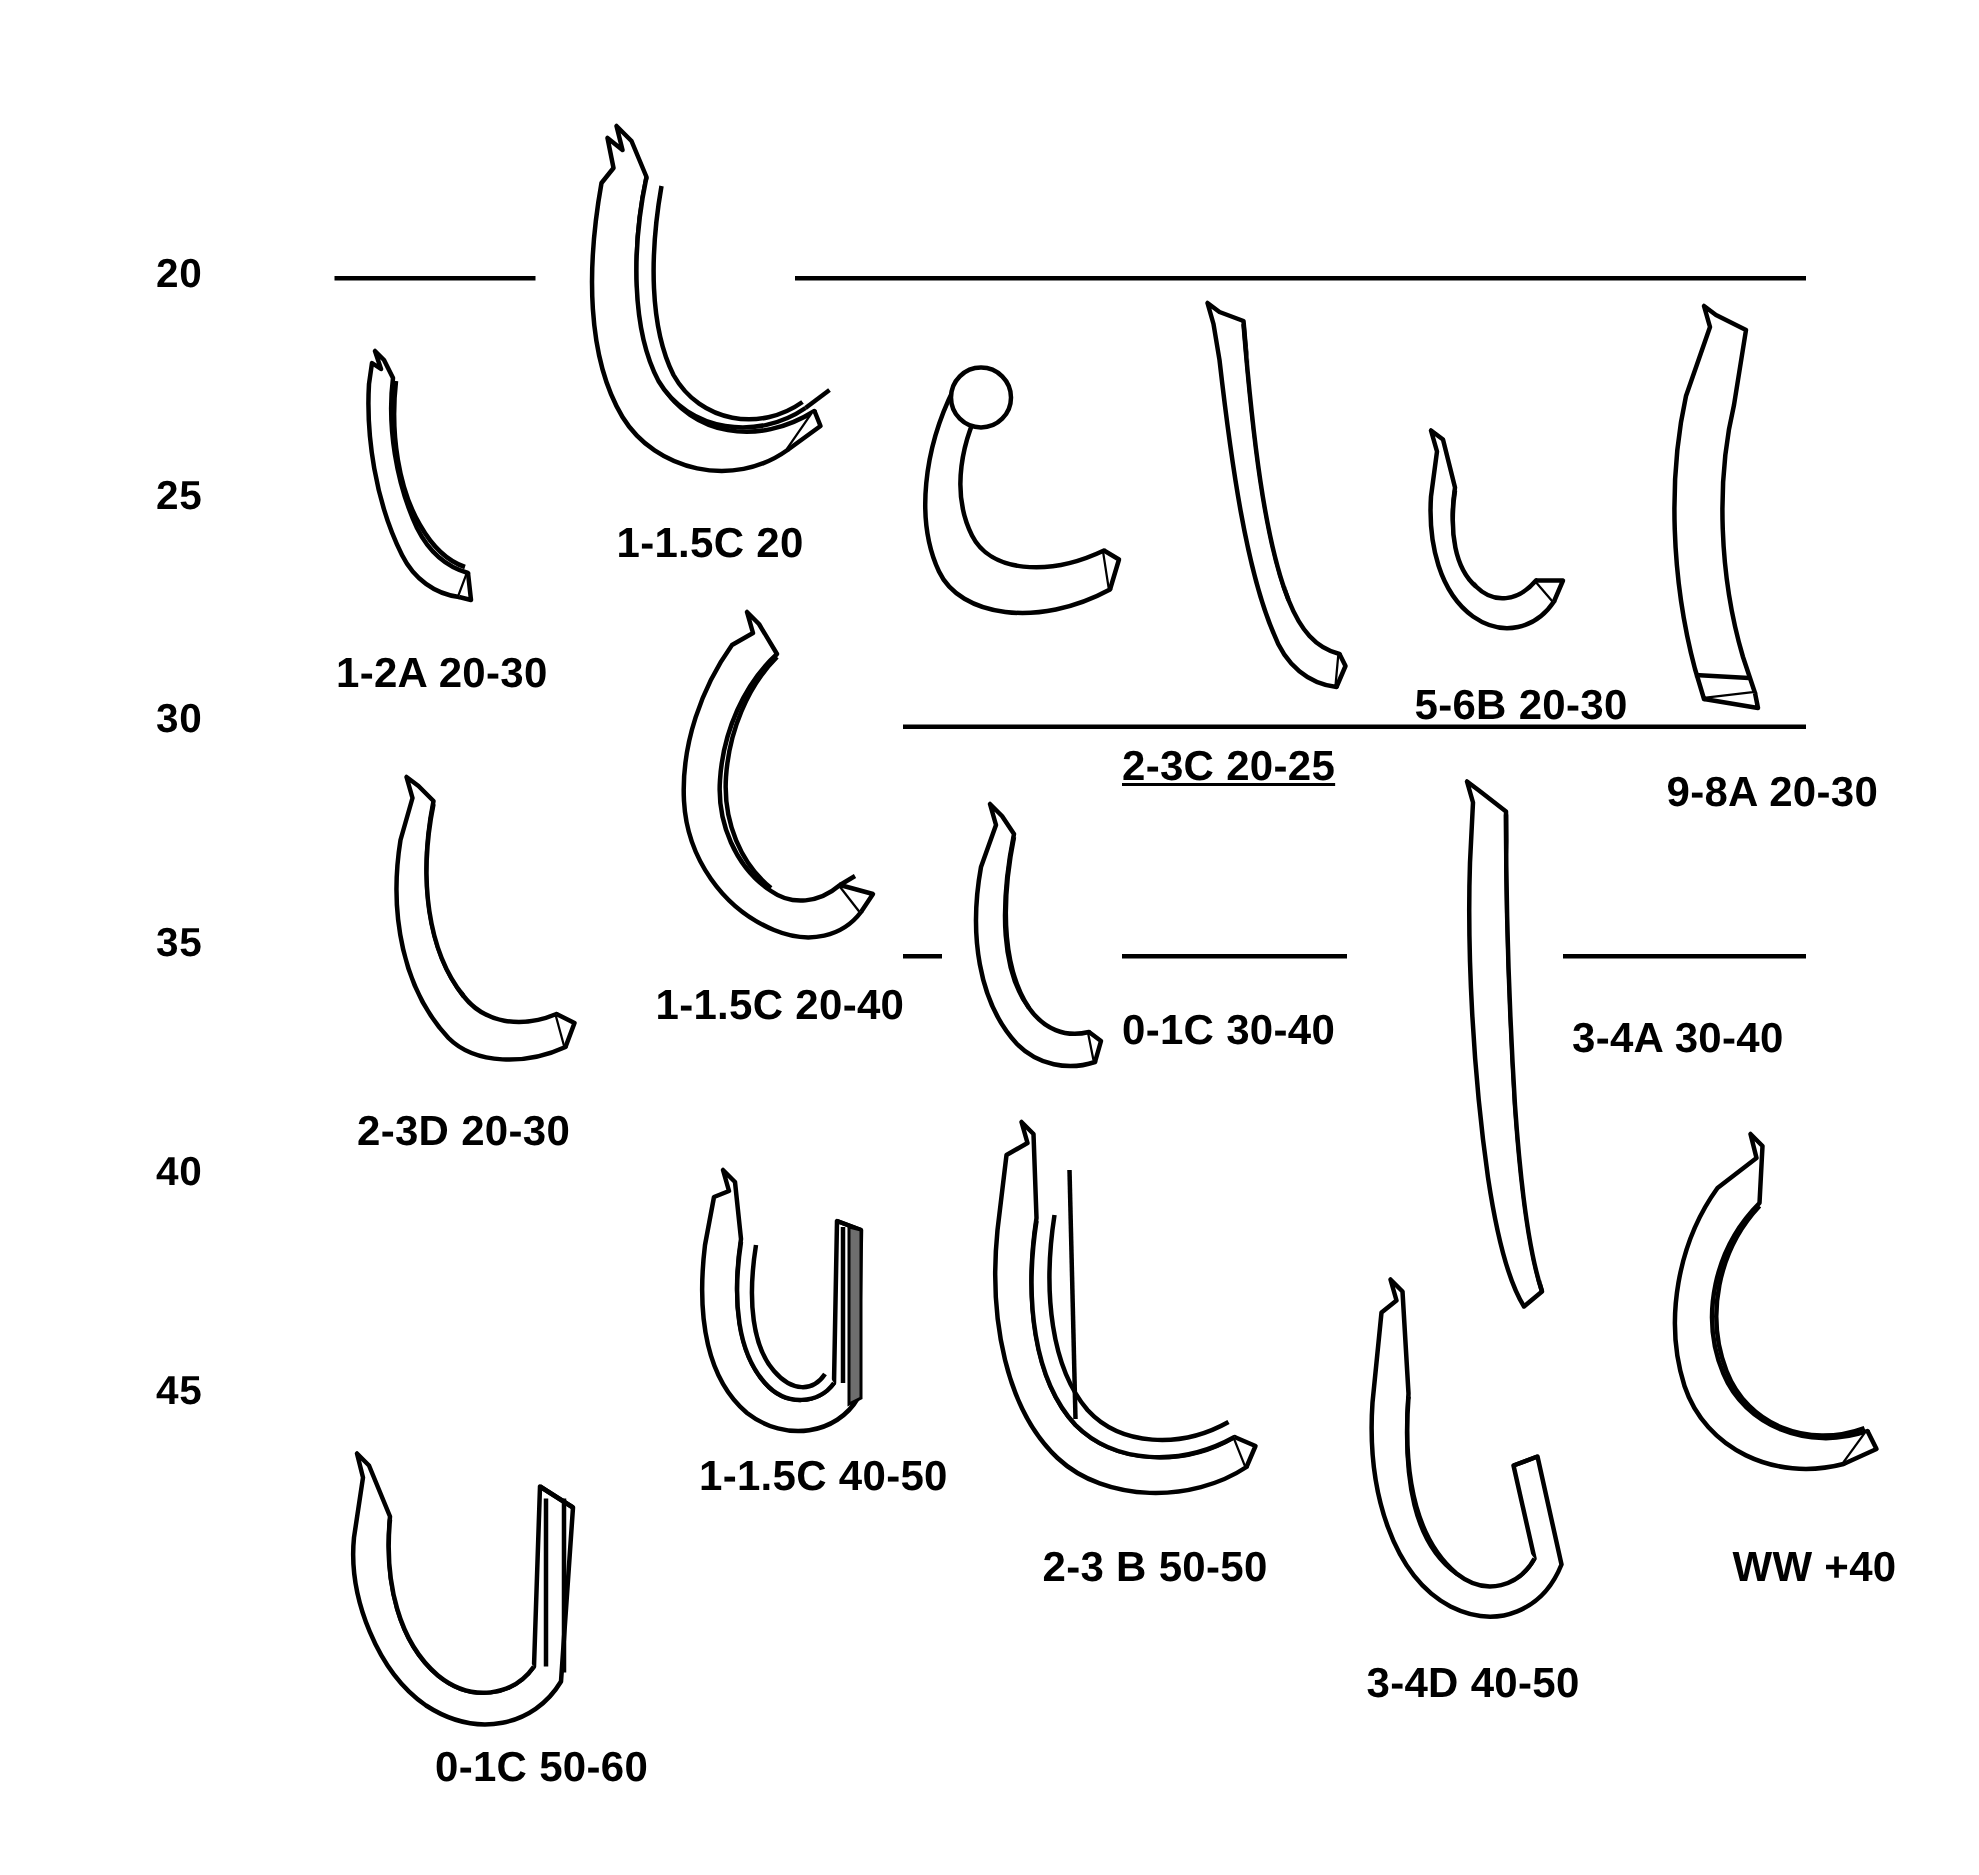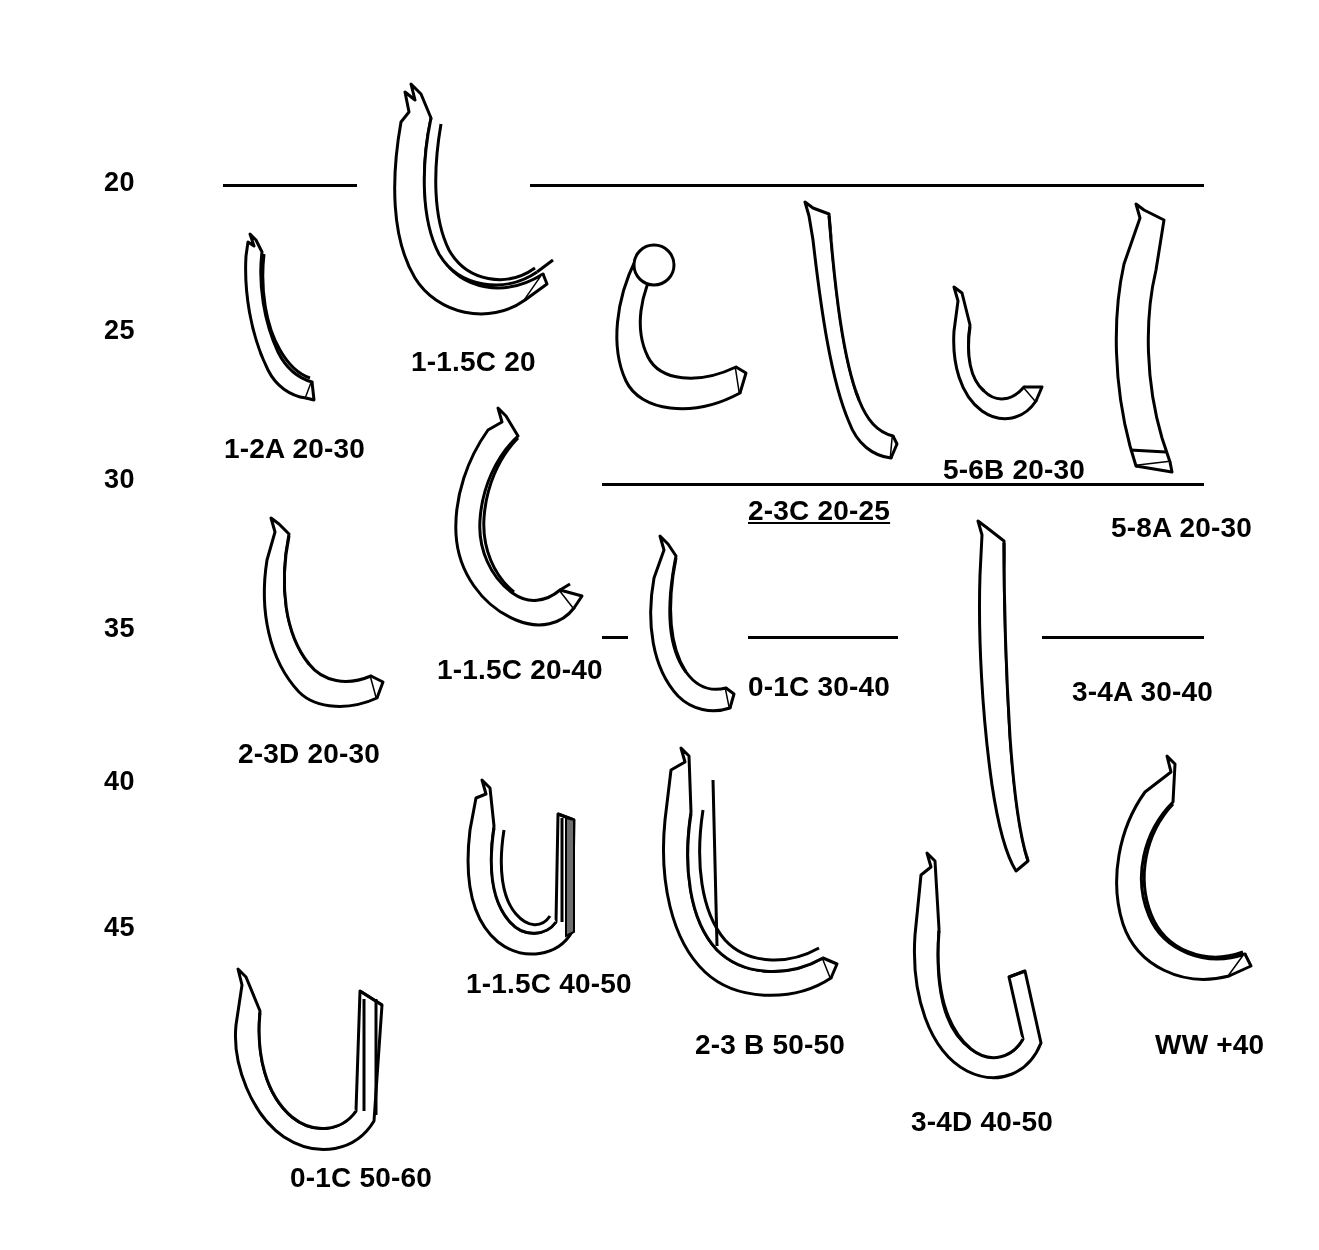--- a/index.html
+++ b/index.html
@@ -123,21 +123,21 @@
 
   <div class="spec-svg" style="left:1100px; top:160px;">
     <svg width="120" height="290" viewBox="0 0 120 290">
       <g fill="#ffffff" stroke="#000000" stroke-width="3" stroke-linejoin="round">
         <path d="M44 10 L36 4 L40 18 L24 64 C12 118 14 186 30 246 L36 266 L70 262 L62 238 C46 184 44 120 56 70 L64 20 Z"></path>
         <path d="M36 266 L72 272 L70 262"></path>
         <path d="M30 250 L66 252"></path>
       </g>
     </svg>
   </div>
-  <div class="spec-label" style="left:1111px; top:472px;">5-8A 20-30</div>
+  <div class="spec-label" style="left:1111px; top:472px;">9-8A 20-30</div>
 
   <div class="spec-svg" style="left:255px; top:470px;">
     <svg width="150" height="210" viewBox="0 0 150 210">
       <g fill="#ffffff" stroke="#000000" stroke-width="3" stroke-linejoin="round">
         <path d="M24 14 L16 8 L20 22 L12 50 C4 100 14 150 44 182 C62 200 96 200 122 188 L116 166 C92 176 68 172 54 154 C30 124 24 74 34 24 Z"></path>
         <path d="M34 26 C24 76 30 124 54 154"></path>
         <path d="M122 188 L128 172 L116 166"></path>
       </g>
     </svg>
   </div>
@@ -167,21 +167,21 @@
   <div class="spec-label" style="left:748px; top:631px;">0-1C 30-40</div>
 
   <div class="spec-svg" style="left:962px; top:475px;">
     <svg width="90" height="370" viewBox="0 0 90 370">
       <g fill="#ffffff" stroke="#000000" stroke-width="3" stroke-linejoin="round">
         <path d="M24 12 L16 6 L20 20 L18 60 C16 120 20 200 30 270 C36 310 44 340 54 356 L66 346 C58 320 52 276 48 220 C44 150 42 80 42 26 Z"></path>
         <path d="M42 28 C42 86 44 156 48 222 C52 280 58 322 66 346"></path>
       </g>
     </svg>
   </div>
-  <div class="spec-label" style="left:1072px; top:636px;">3-4A 30-40</div>
+  <div class="spec-label" style="left:1048px; top:636px;">3-4A 30-40</div>
 
   <div class="spec-svg" style="left:462px; top:730px;">
     <svg width="130" height="190" viewBox="0 0 130 190">
       <g fill="#ffffff" stroke="#000000" stroke-width="3" stroke-linejoin="round">
         <path d="M28 18 L20 10 L24 24 L14 28 L8 60 C2 110 10 150 36 172 C62 192 96 186 110 162 L112 50 L96 44 L94 152 C84 166 62 168 48 152 C30 132 26 96 32 56 Z"></path>
         <path d="M32 58 C26 98 30 132 48 152 C62 168 84 166 94 152"></path>
         <path d="M42 60 C36 98 40 128 54 144 C66 158 80 158 88 146"></path>
         <path d="M96 44 L112 50"></path>
         <path d="M100 48 L100 152"></path>
       </g>

